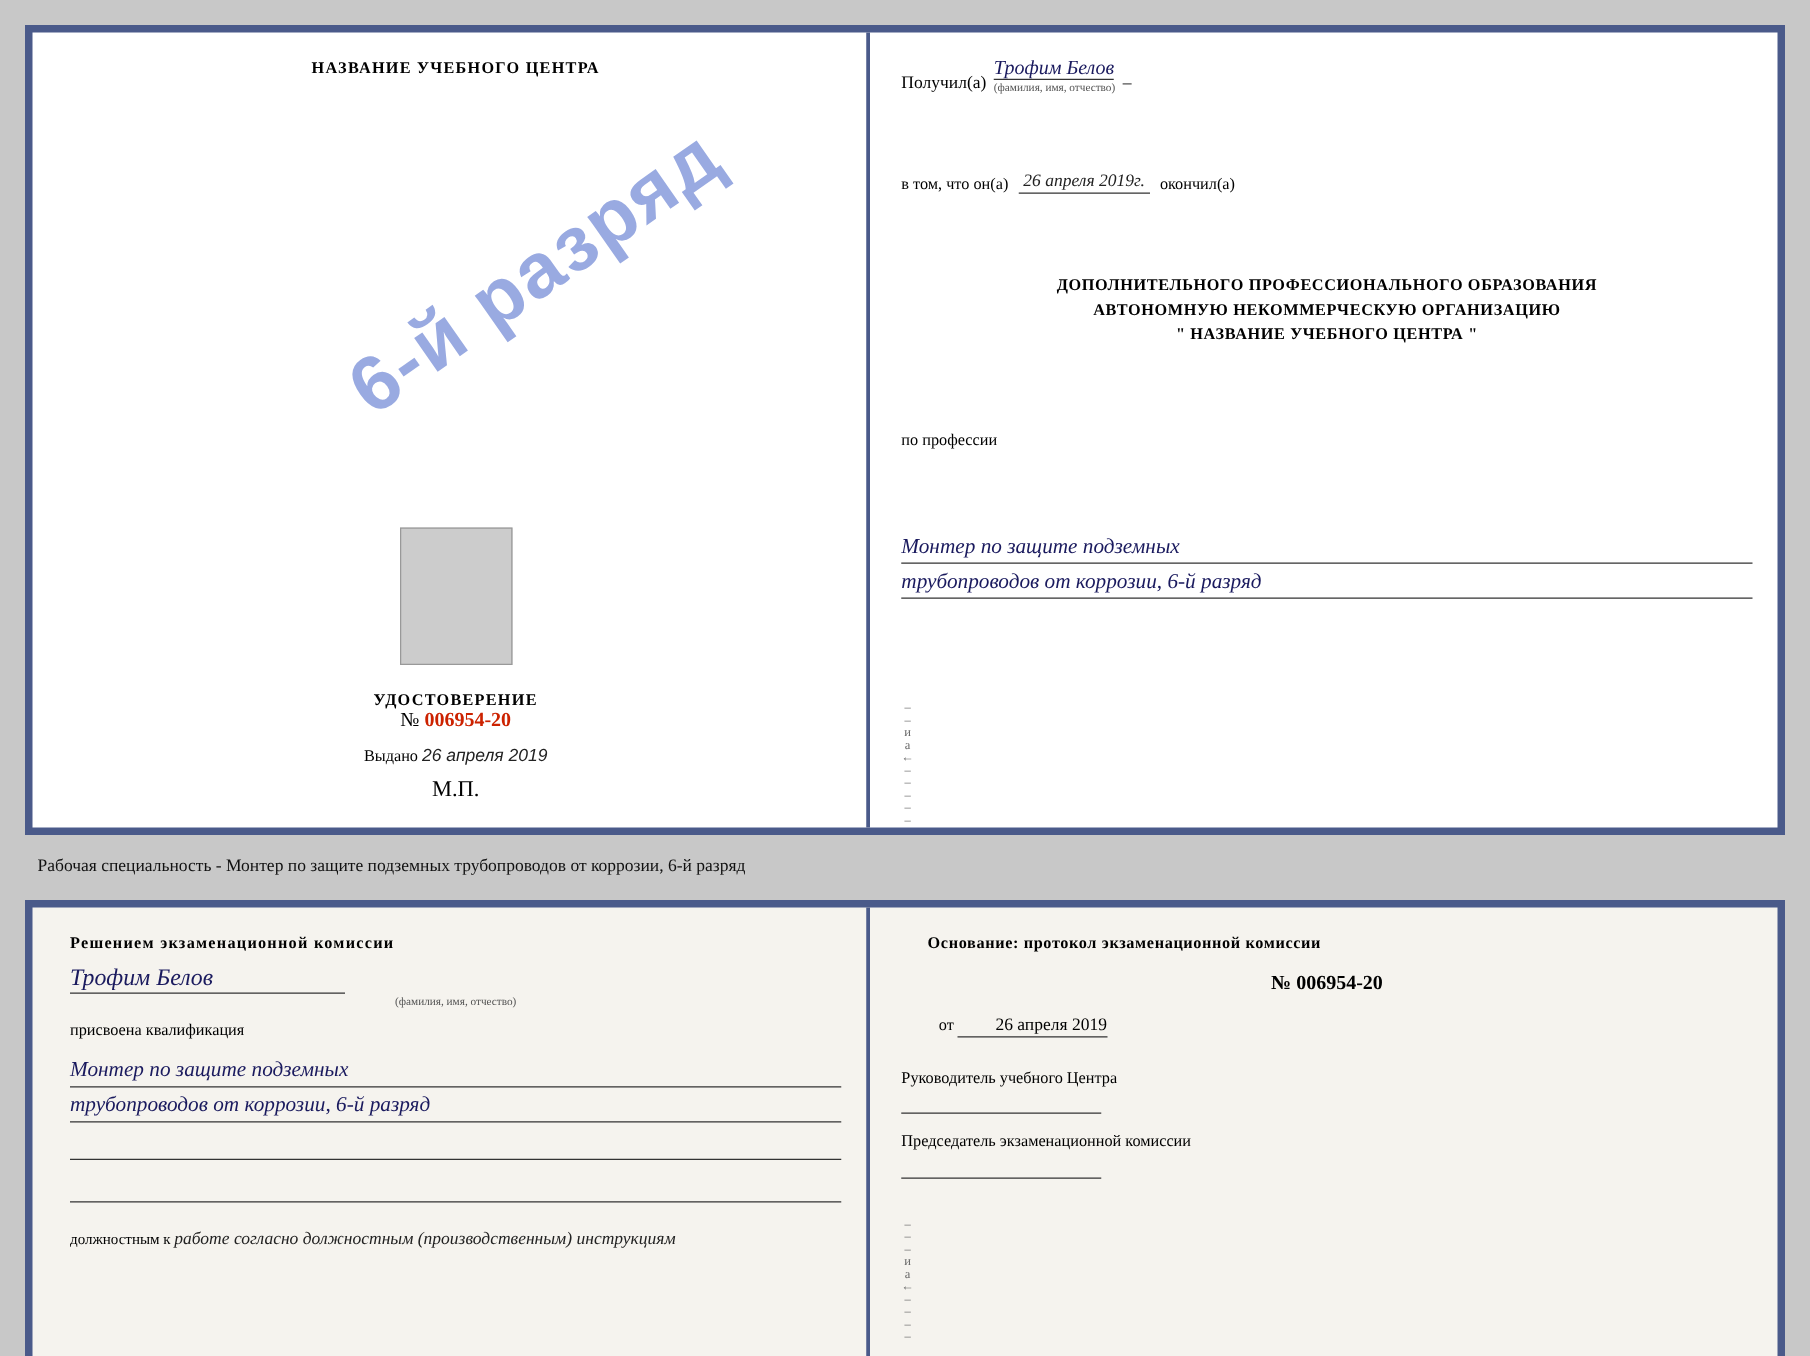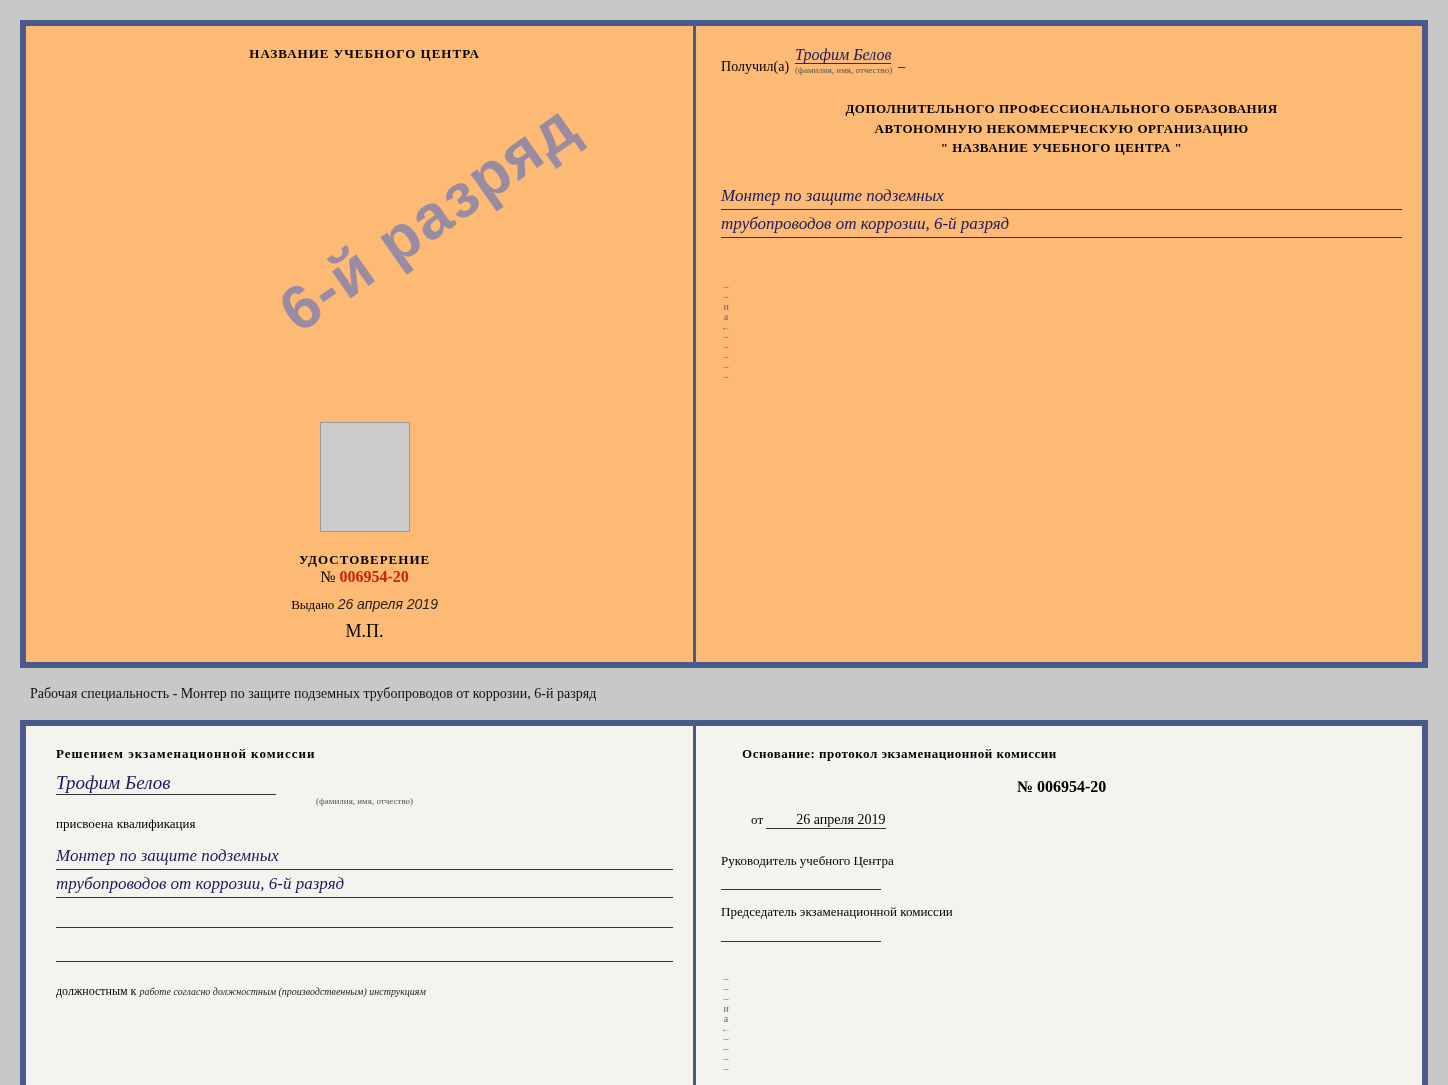--- a/index.html
+++ b/index.html
@@ -15,42 +15,43 @@
       background: #c8c8c8;
       display: flex;
       flex-direction: column;
       gap: 12px;
     }
 
     
     .certificate-top {
       display: flex;
       border: 6px solid #4a5a8a;
-      background: #fdba74;
+      background: #ffffff;
       min-height: 430px;
       position: relative;
     }
 
     .cert-left {
       width: 48%;
       border-right: 3px solid #4a5a8a;
       padding: 20px 20px 20px 30px;
       display: flex;
       flex-direction: column;
       align-items: center;
       position: relative;
     }
 
     .cert-right {
       width: 52%;
       padding: 20px 20px 20px 25px;
       display: flex;
       flex-direction: column;
-      gap: 24px;
-      position: relative;
+      gap: 12px;
+      position: relative;
+      justify-content: space-between;
     }
 
     .cert-title {
       text-align: center;
       font-size: 13px;
       font-weight: bold;
       letter-spacing: 1px;
       text-transform: uppercase;
       margin-bottom: 10px;
     }
@@ -263,21 +264,21 @@
     }
 
     .допускается-line {
       font-size: 12px;
       margin-top: 8px;
     }
 
     .допускается-handwritten {
       font-family: Georgia, serif;
       font-style: italic;
-      font-size: 10px;
+      font-size: 14px;
       color: #222;
     }
 
     .basis-title {
       font-size: 13px;
       font-weight: bold;
       letter-spacing: 0.5px;
       margin-left: 21px;
     }
 
@@ -370,31 +371,37 @@
 
       <div class="received-line">
         <span>Получил(а)</span>
         <span>
           <span class="handwritten">Трофим Белов</span>
           <small class="small-label">(фамилия, имя, отчество)</small>
         </span>
         <span>–</span>
       </div>
 
+      <div class="date-line">
+        <span>в том, что он(а)</span>
+        <span class="date-handwritten">26 апреля 2019г.</span>
+        <span>окончил(а)</span>
+      </div>
 
       <div class="org-block">
         <div>ДОПОЛНИТЕЛЬНОГО ПРОФЕССИОНАЛЬНОГО ОБРАЗОВАНИЯ</div>
         <div>АВТОНОМНУЮ НЕКОММЕРЧЕСКУЮ ОРГАНИЗАЦИЮ</div>
         <div>
           <span>"</span>
           <span>НАЗВАНИЕ УЧЕБНОГО ЦЕНТРА</span>
           <span>"</span>
         </div>
       </div>
 
+      <div class="profession-label">по профессии</div>
       <div>
         <span class="profession-handwritten">Монтер по защите подземных</span>
         <span class="profession-handwritten">трубопроводов от коррозии, 6-й разряд</span>
       </div>
 
       <div class="dashes-col">
         <span class="dash-item">–</span>
         <span class="dash-item">–</span>
         <span class="dash-item">и</span>
         <span class="dash-item">а</span>

